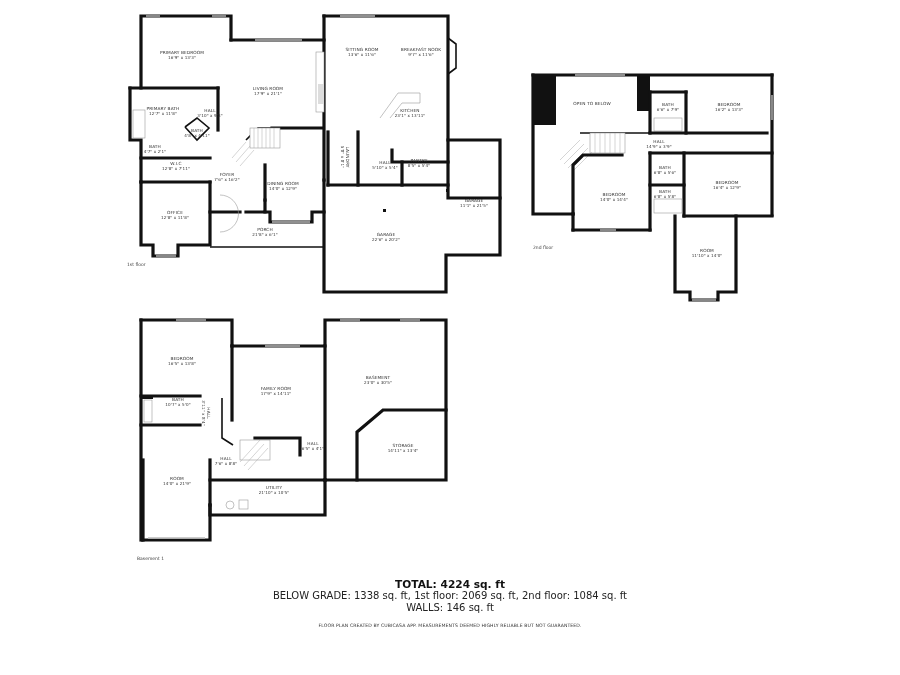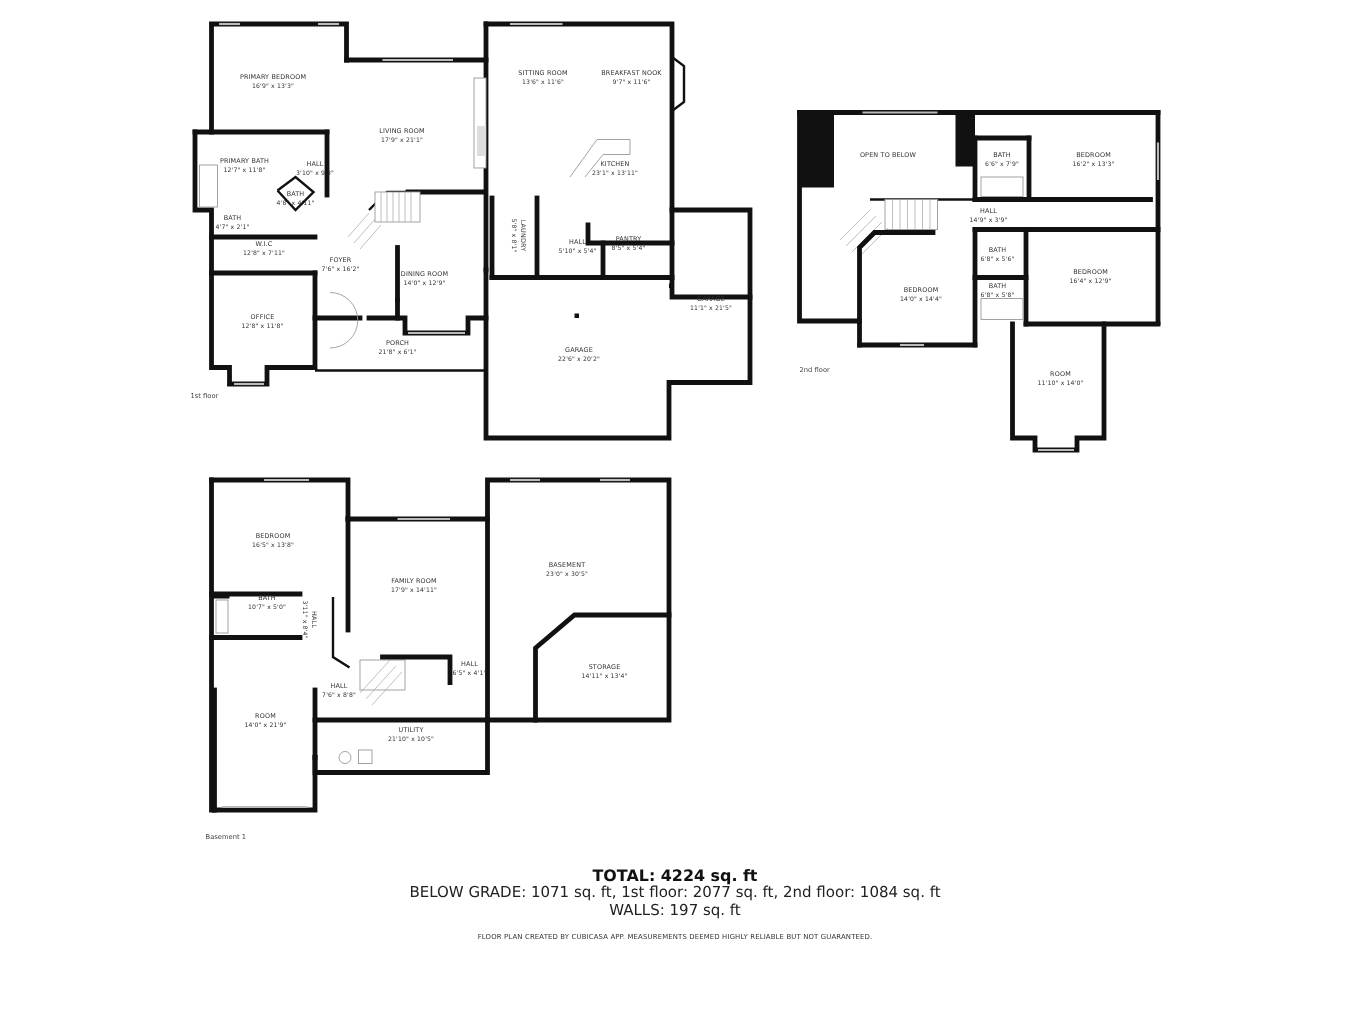--- a/index.html
+++ b/index.html
@@ -218,16 +218,16 @@
     <div class="rl" style="left: 403px; top: 448px;"><span>STORAGE</span><span class="d">14'11" x 13'4"</span></div>
     <div class="rl" style="left: 313px; top: 446px;"><span>HALL</span><span class="d">6'5" x 4'1"</span></div>
     <div class="rl" style="left: 226px; top: 461px;"><span>HALL</span><span class="d">7'6" x 8'8"</span></div>
     <div class="rl" style="left: 177px; top: 481px;"><span>ROOM</span><span class="d">14'0" x 21'9"</span></div>
     <div class="rl" style="left: 274px; top: 490px;"><span>UTILITY</span><span class="d">21'10" x 10'5"</span></div>
     <div class="rl" style="left: 206px; top: 413px; transform: translate(-50%, -50%) rotate(90deg);"><span>HALL</span><span class="d">3'11" x 8'4"</span></div>
   </div>
 
 <div class="summary">
   <div class="tot">TOTAL: 4224 sq. ft</div>
-  <div class="ln">BELOW GRADE: 1071 sq. ft, 1st floor: 2077 sq. ft, 2nd floor: 1084 sq. ft</div>
-  <div class="ln">WALLS: 197 sq. ft</div>
+  <div class="ln">BELOW GRADE: 1338 sq. ft, 1st floor: 2069 sq. ft, 2nd floor: 1084 sq. ft</div>
+  <div class="ln">WALLS: 146 sq. ft</div>
   <div class="disc">FLOOR PLAN CREATED BY CUBICASA APP. MEASUREMENTS DEEMED HIGHLY RELIABLE BUT NOT GUARANTEED.</div>
 </div>
 
 </body></html>

